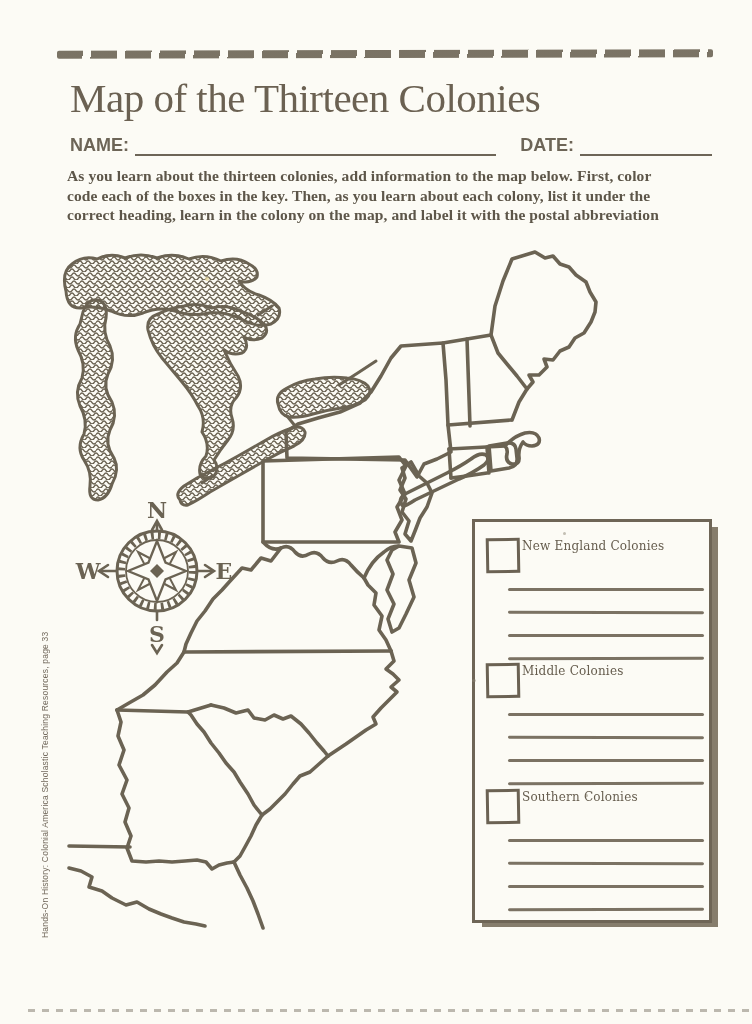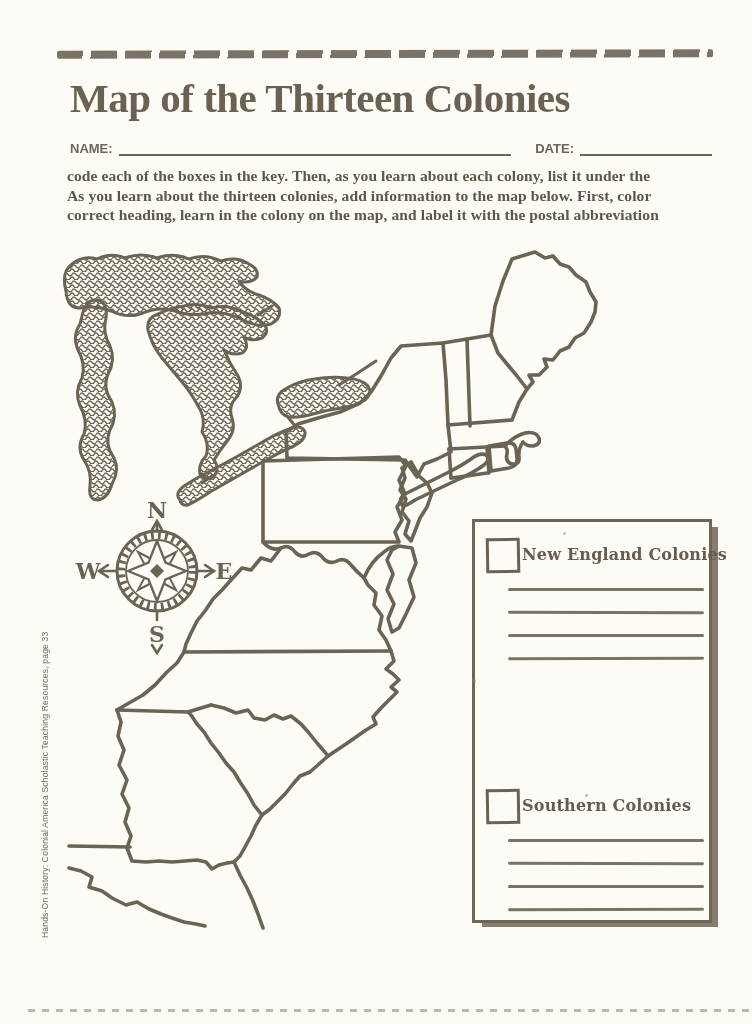--- a/index.html
+++ b/index.html
@@ -10,27 +10,27 @@
     color:#5d5649;
   }
   
   .torn{
     position:absolute;left:57px;top:50px;width:656px;height:8px;
     background:repeating-linear-gradient(97deg,#6f6758 0 26px,rgba(0,0,0,0) 26px 34px);
     border-radius:2px;transform:rotate(-.15deg);opacity:.92;
   }
   .title{
     position:absolute;left:70px;top:74px;
-    font-family:"Liberation Serif",serif;font-weight:bold;
+    font-family:"Liberation Serif",serif;font-weight:normal;
     font-size:41px;letter-spacing:-.5px;color:#6b6152;white-space:nowrap;
   }
   .namerow{
     position:absolute;left:70px;top:136px;width:642px;height:20px;
     display:flex;align-items:flex-end;
-    font-family:"Liberation Sans",sans-serif;font-size:13px;font-weight:bold;color:#6d6557;text-align:right;
+    font-family:"Liberation Sans",sans-serif;font-size:18px;font-weight:bold;color:#6d6557;text-align:right;
   }
   .rule{border-bottom:2px solid #6d6557;height:14px;}
   .rule.name{flex:1;margin-left:6px;}
   .rule.date{width:132px;margin-left:6px;}
   .datelabel{margin-left:24px;}
   .instructions{
     position:absolute;left:67px;top:166px;
     font-size:15.5px;line-height:19.6px;font-weight:bold;
     color:#5d5649;letter-spacing:.1px;
   }
@@ -41,22 +41,22 @@
     position:absolute;left:472px;top:519px;width:234px;height:398px;
     border:3.5px solid #6e6556;background:#fcfbf5;
     box-shadow:8px 6px 0 -2px #867d6c;
   }
   .section{position:absolute;left:0;width:100%;height:125px;}
   .cb{
     position:absolute;left:11px;top:0;width:28px;height:29px;
     border:3px solid #6b6253;background:#fcfbf5;transform:rotate(-1deg);
   }
   .seclabel{
-    position:absolute;left:47px;top:7px;white-space:nowrap;
-    font-family:"DejaVu Serif",serif;font-weight:bold;font-size:16px;
+    position:absolute;left:47px;top:1px;white-space:nowrap;
+    font-family:"DejaVu Serif",serif;font-weight:normal;font-size:12px;
     letter-spacing:.2px;color:#655c4d;
   }
   .bline{
     position:absolute;left:33px;width:196px;height:2.5px;
     background:#7b7263;border-radius:2px;
   }
   .bl1{top:50px;} .bl2{top:73px;transform:rotate(.2deg);}
   .bl3{top:96px;} .bl4{top:119px;transform:rotate(-.2deg);}
   .credit{
     position:absolute;left:40px;top:938px;transform:rotate(-90deg);transform-origin:0 0;
@@ -80,22 +80,22 @@
   <div class="title">Map of the Thirteen Colonies</div>
 
   <div class="namerow">
     <span>NAME:</span>
     <span class="rule name"></span>
     <span class="datelabel">DATE:</span>
     <span class="rule date"></span>
   </div>
 
   <div class="instructions">
+    <div>As you learn about the thirteen colonies, add information to the map below. First, color</div>
     <div>code each of the boxes in the key. Then, as you learn about each colony, list it under the</div>
-    <div>As you learn about the thirteen colonies, add information to the map below. First, color</div>
     <div>correct heading, learn in the colony on the map, and label it with the postal abbreviation</div>
   </div>
 
   <svg class="map" viewBox="0 0 752 1024">
     <defs>
       <pattern id="waves" width="16" height="8" patternUnits="userSpaceOnUse">
         <path d="M0,2.6 q2,-3 4,0 q2,3 4,0 q2,-3 4,0 q2,3 4,0" fill="none" stroke="#6b6353" stroke-width="1.5"></path>
         <path d="M-2,6.6 q2,-3 4,0 q2,3 4,0 q2,-3 4,0 q2,3 4,0 q2,-3 4,0" fill="none" stroke="#6b6353" stroke-width="1.5"></path>
       </pattern>
     </defs>
@@ -192,20 +192,28 @@
 
   <div class="keybox">
     <div class="section" style="top:16px;">
       <div class="cb"></div>
       <div class="seclabel">New England Colonies</div>
       <div class="bline bl1"></div>
       <div class="bline bl2"></div>
       <div class="bline bl3"></div>
       <div class="bline bl4"></div>
     </div>
+    <div class="section" style="top:141px;">
+      <div class="cb"></div>
+      <div class="seclabel">Middle Colonies</div>
+      <div class="bline bl1"></div>
+      <div class="bline bl2"></div>
+      <div class="bline bl3"></div>
+      <div class="bline bl4"></div>
+    </div>
     <div class="section" style="top:267px;padding-left:36px;">
       <div class="cb"></div>
       <div class="seclabel">Southern Colonies</div>
       <div class="bline bl1"></div>
       <div class="bline bl2"></div>
       <div class="bline bl3"></div>
       <div class="bline bl4"></div>
     </div>
   </div>
 

